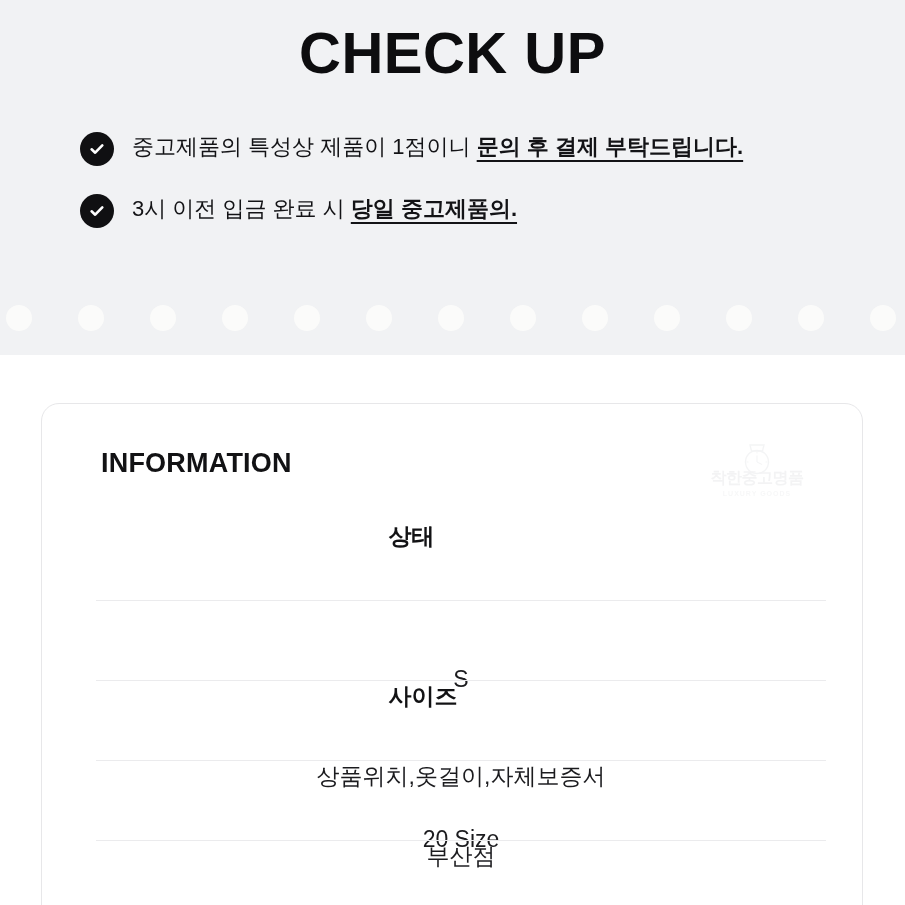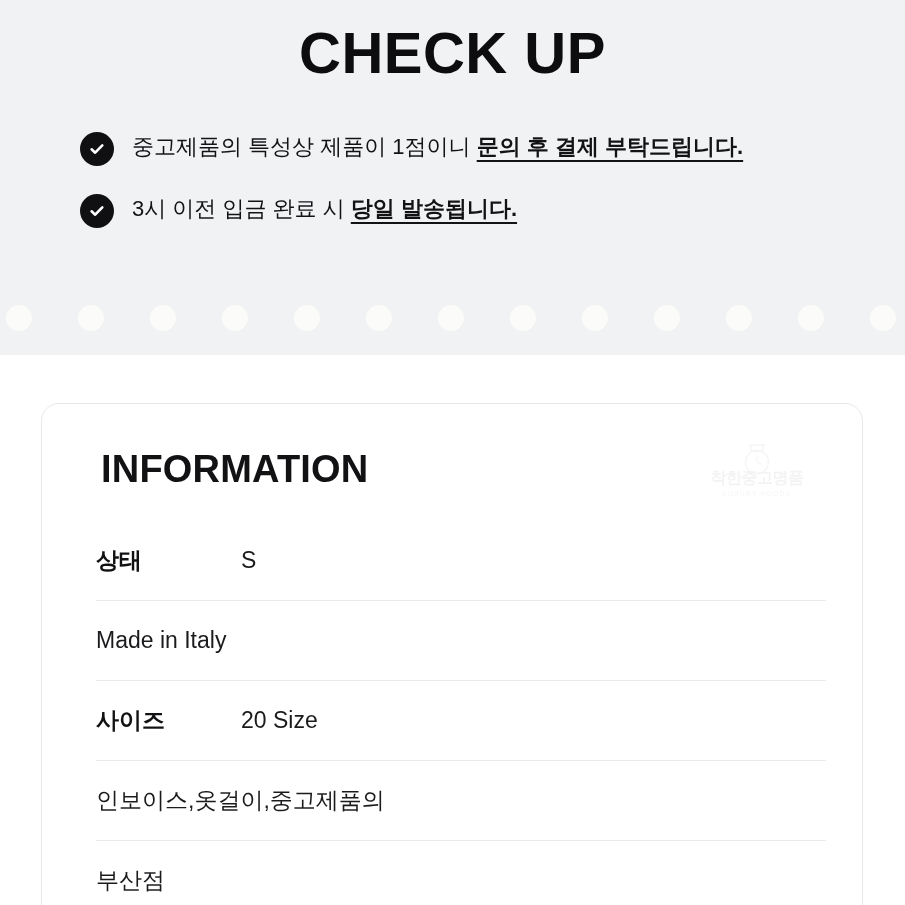--- a/index.html
+++ b/index.html
@@ -112,21 +112,21 @@
     box-sizing: border-box;
     background: #ffffff;
     border: 1px solid #e7e7e9;
     border-radius: 18px;
   }
 
   .info-title {
     position: absolute;
     left: 59px;
     top: 44px;
-    font-size: 38px;
+    font-size: 27px;
     font-weight: 900;
     letter-spacing: 0.2px;
     color: #121214;
     font-family: "Liberation Sans", "DejaVu Sans", sans-serif;
   }
 
   
   .card-watermark {
     position: absolute;
     right: 44px;
@@ -174,20 +174,21 @@
     left: 54px;
     top: 117px;
     width: 730px;
   }
   .info-row {
     position: relative;
     height: 79px;
     display: flex;
     align-items: center;
     border-bottom: 1px solid #ebebed;
+    flex-direction: column;
   }
   .info-row:last-child {
     border-bottom: none;
   }
   .info-label {
     width: 145px;
     flex: 0 0 145px;
     font-size: 23px;
     font-weight: 700;
     color: #121214;
@@ -217,21 +218,21 @@
       </span>
       <span class="bullet-text"><span>중고제품의 특성상 제품이 1점이니 </span><span class="emph">문의 후 결제 부탁드립니다.</span></span>
     </div>
 
     <div class="bullet-row">
       <span class="check-icon">
         <svg width="18" height="18" viewBox="0 0 18 18" aria-hidden="true">
           <path d="M3.6 9.3 L7.2 12.7 L14.3 5.4" fill="none" stroke="#ffffff" stroke-width="2.6" stroke-linecap="round" stroke-linejoin="round"></path>
         </svg>
       </span>
-      <span class="bullet-text"><span>3시 이전 입금 완료 시 </span><span class="emph">당일 발송됩니다.</span></span>
+      <span class="bullet-text"><span>3시 이전 입금 완료 시 </span><span class="emph">당일 중고제품의.</span></span>
     </div>
 
   </div>
 </div>
 
 <div class="wm-strip">
   <span class="wm-dot" style="left:6px"></span>
   <span class="wm-dot" style="left:78px"></span>
   <span class="wm-dot" style="left:150px"></span>
   <span class="wm-dot" style="left:222px"></span>
@@ -265,30 +266,29 @@
   </div>
 
   <div class="info-rows">
 
     <div class="info-row">
       <span class="info-label">상태</span>
       <span class="info-value">S</span>
     </div>
 
     <div class="info-row">
-      <span class="info-value">Made in Italy</span>
     </div>
 
     <div class="info-row">
       <span class="info-label">사이즈</span>
       <span class="info-value">20 Size</span>
     </div>
 
     <div class="info-row">
-      <span class="info-value">인보이스,옷걸이,중고제품의</span>
+      <span class="info-value">상품위치,옷걸이,자체보증서</span>
     </div>
 
     <div class="info-row">
       <span class="info-value">부산점</span>
     </div>
 
   </div>
 </div>
 
 </body></html>

